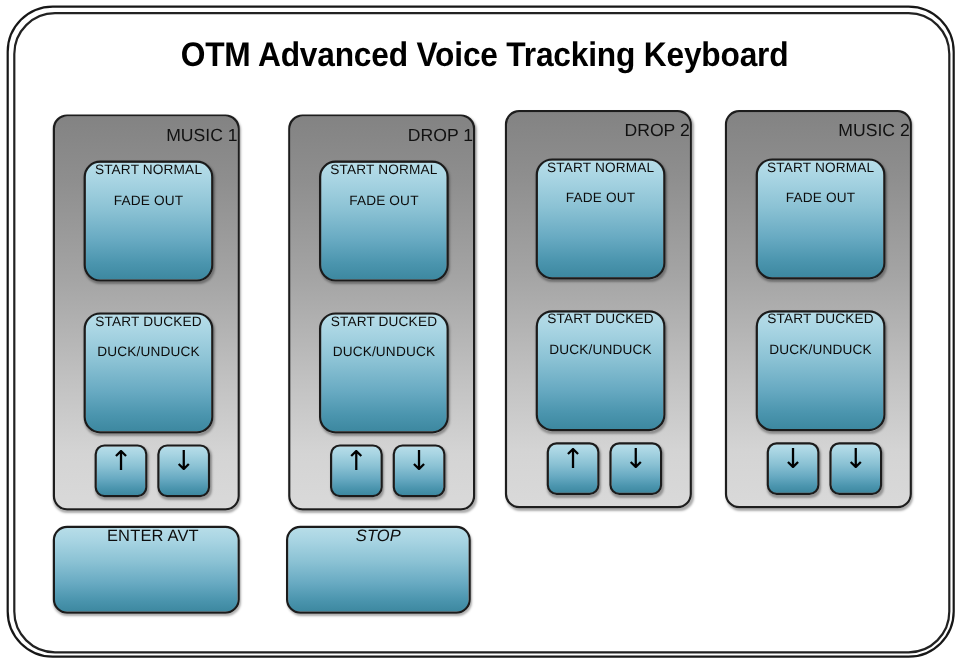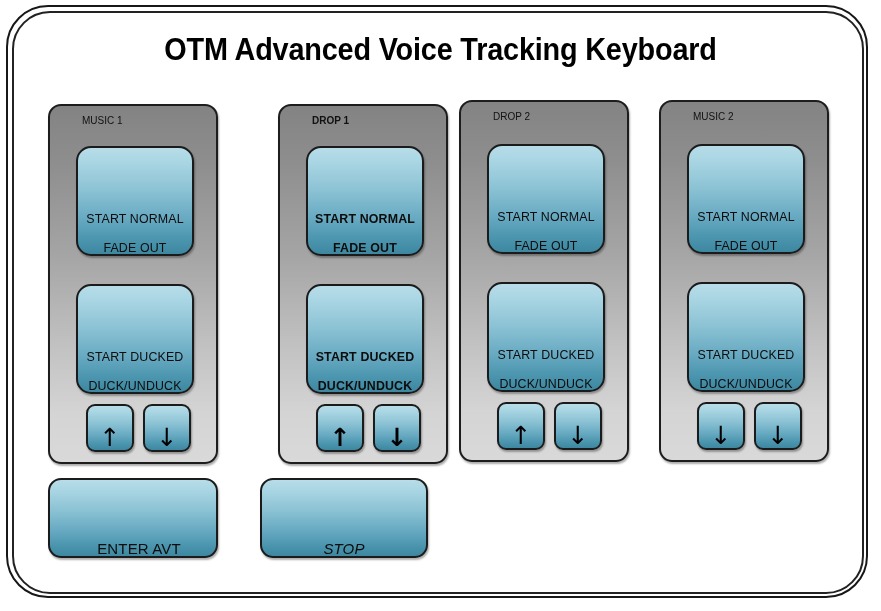--- a/index.html
+++ b/index.html
@@ -68,38 +68,37 @@
     border-radius: 13px;
     box-sizing: border-box;
     background: linear-gradient(to bottom, #838383 0%, #8e8e8e 16%, #a5a5a5 42%, #c2c2c2 68%, #d4d4d4 86%, #d9d9d9 100%);
     box-shadow: 1px 2px 2px rgba(0,0,0,0.33);
   }
   .panel-title {
     position: absolute;
     left: 0;
     top: 9px;
     width: 100%;
-    text-align: left;
-    font-size: 10px;
+    text-align: right;
+    font-size: 16px;
     color: #111111;
     font-family: "Liberation Sans", sans-serif;
-    padding-left: 32px;
   }
 
   
   .key {
     position: absolute;
     border: 2px solid #1b1b1b;
     box-sizing: border-box;
     background: linear-gradient(to bottom, #b7dde8 0%, #a9d5e3 14%, #8bc2d4 40%, #68aac2 66%, #4b95ae 86%, #3d88a0 100%);
     box-shadow: 1px 2px 2px rgba(0,0,0,0.32);
     display: flex;
     flex-direction: column;
     align-items: center;
-    justify-content: flex-end;
+    justify-content: flex-start;
     color: #0c0c0c;
     font-family: "Liberation Sans", sans-serif;
   }
   .key-big {
     border-radius: 15px;
   }
   .key-line {
     font-size: 12.4px;
     line-height: 1;
     letter-spacing: 0.15px;
@@ -152,21 +151,21 @@
     </div>
 
     <div class="key key-arrow" style="left:36px; top:298px; width:48px; height:48px;">
       <span class="arrow-glyph">↑</span>
     </div>
     <div class="key key-arrow" style="left:93px; top:298px; width:48px; height:48px;">
       <span class="arrow-glyph">↓</span>
     </div>
   </div>
 
-  <div class="panel" style="left:278px; top:104px; width:170px; height:360px;font-weight:bold;">
+  <div class="panel" style="left:262px; top:104px; width:170px; height:360px;">
     <div class="panel-title">DROP 1</div>
 
     <div class="key key-big" style="left:26px; top:40px; width:118px; height:110px;">
       <span class="key-line l1">START NORMAL</span>
       <span class="key-line">FADE OUT</span>
     </div>
 
     <div class="key key-big" style="left:26px; top:178px; width:118px; height:110px;">
       <span class="key-line l1">START DUCKED</span>
       <span class="key-line">DUCK/UNDUCK</span>

